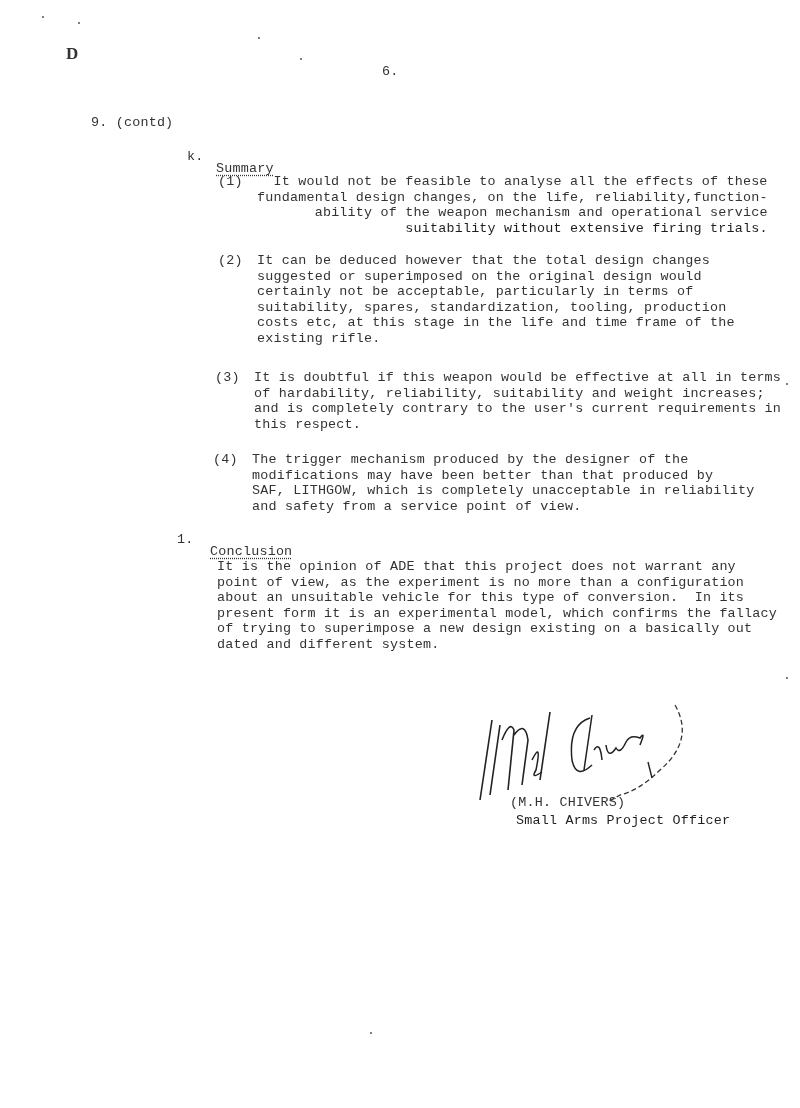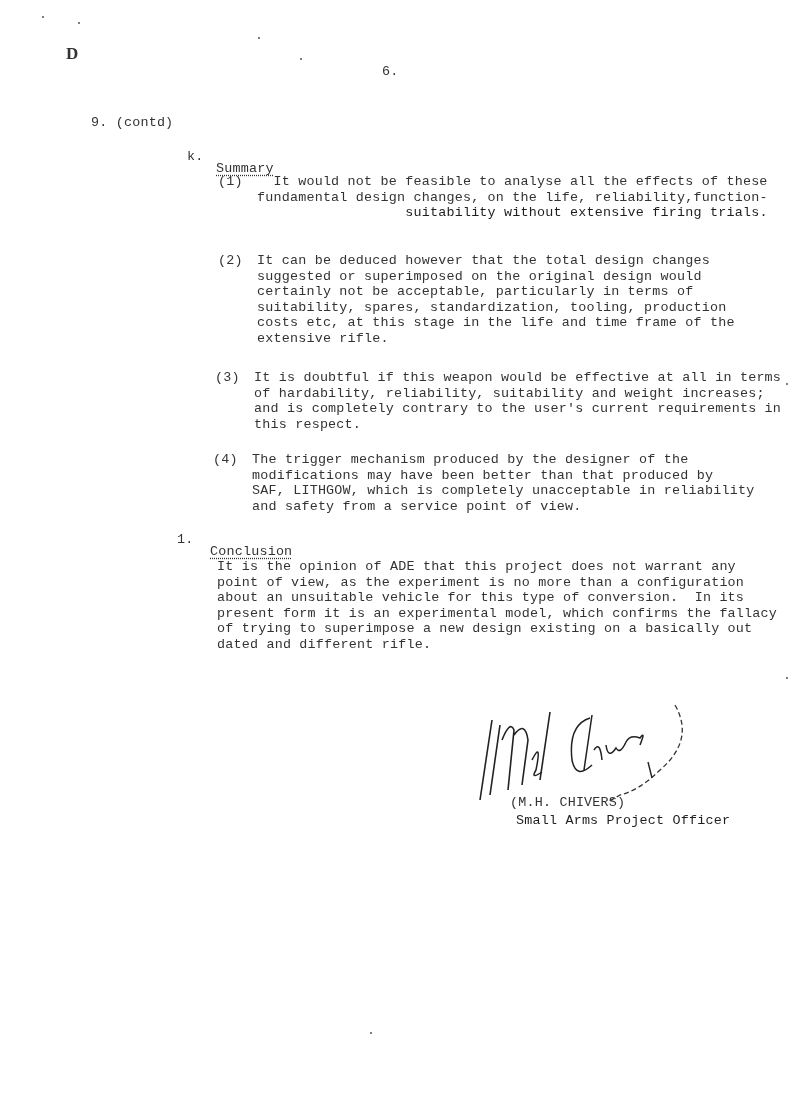--- a/index.html
+++ b/index.html
@@ -32,31 +32,32 @@
 
 <div class="abs txt" style="left:91px;top:115px;">9. (contd)</div>
 
 <div class="abs txt" style="left:187px;top:149px;">k.</div>
 <div class="abs txt u" style="left:216px;top:149px;">Summary</div>
 
 <div class="abs txt" style="left:218px;top:174px;">(1)</div>
 <div class="abs" style="left:257px;top:174px;text-align:right;">
   <div class="txt">It would not be feasible to analyse all the effects of these</div>
   <div class="txt">fundamental design changes, on the life, reliability,function-</div>
+  <div class="txt">ability of the weapon mechanism and operational service</div>
   <div class="txt bold">suitability without extensive firing trials.</div>
 </div>
 
 <div class="abs txt" style="left:218px;top:253px;">(2)</div>
 <div class="abs" style="left:257px;top:253px;">
   <div class="txt">It can be deduced however that the total design changes</div>
   <div class="txt">suggested or superimposed on the original design would</div>
   <div class="txt">certainly not be acceptable, particularly in terms of</div>
   <div class="txt">suitability, spares, standardization, tooling, production</div>
   <div class="txt">costs etc, at this stage in the life and time frame of the</div>
-  <div class="txt">extensive rifle.</div>
+  <div class="txt">existing rifle.</div>
 </div>
 
 <div class="abs txt" style="left:215px;top:370px;">(3)</div>
 <div class="abs" style="left:254px;top:370px;">
   <div class="txt">It is doubtful if this weapon would be effective at all in terms</div>
   <div class="txt">of hardability, reliability, suitability and weight increases;</div>
   <div class="txt">and is completely contrary to the user's current requirements in</div>
   <div class="txt">this respect.</div>
 </div>
 
@@ -69,21 +70,21 @@
 </div>
 
 <div class="abs txt" style="left:177px;top:532px;">1.</div>
 <div class="abs txt u" style="left:210px;top:532px;">Conclusion</div>
 <div class="abs" style="left:209px;top:559px;margin-left:8px;">
   <div class="txt">It is the opinion of ADE that this project does not warrant any</div>
   <div class="txt">point of view, as the experiment is no more than a configuration</div>
   <div class="txt">about an unsuitable vehicle for this type of conversion.  In its</div>
   <div class="txt">present form it is an experimental model, which confirms the fallacy</div>
   <div class="txt">of trying to superimpose a new design existing on a basically out</div>
-  <div class="txt">dated and different rifle.</div>
+  <div class="txt">dated and different system.</div>
 </div>
 
 <svg class="sig" viewBox="0 0 240 110">
   <path d="M22 20 L10 100 M30 25 L20 95 M32 40 Q40 20 44 30 L38 90 M44 35 Q55 20 58 40 L52 85" stroke="#222" stroke-width="1.6" fill="none"></path>
   <path d="M62 60 Q72 40 66 70 Q60 80 72 72" stroke="#222" stroke-width="1.5" fill="none"></path>
   <path d="M80 12 L70 80" stroke="#222" stroke-width="1.6" fill="none"></path>
   <path d="M120 18 Q98 25 102 60 Q106 80 122 65 M122 15 L114 70 M124 50 Q130 40 132 60 M136 45 Q138 60 146 48 Q150 55 156 42 Q160 34 170 38 Q176 30 170 45" stroke="#222" stroke-width="1.5" fill="none"></path>
   <path d="M205 5 Q225 40 190 70 Q170 90 150 95 L138 102" stroke="#333" stroke-width="1.3" fill="none" stroke-dasharray="5 3"></path>
   <path d="M178 62 L182 78" stroke="#222" stroke-width="1.4" fill="none"></path>
 </svg>

